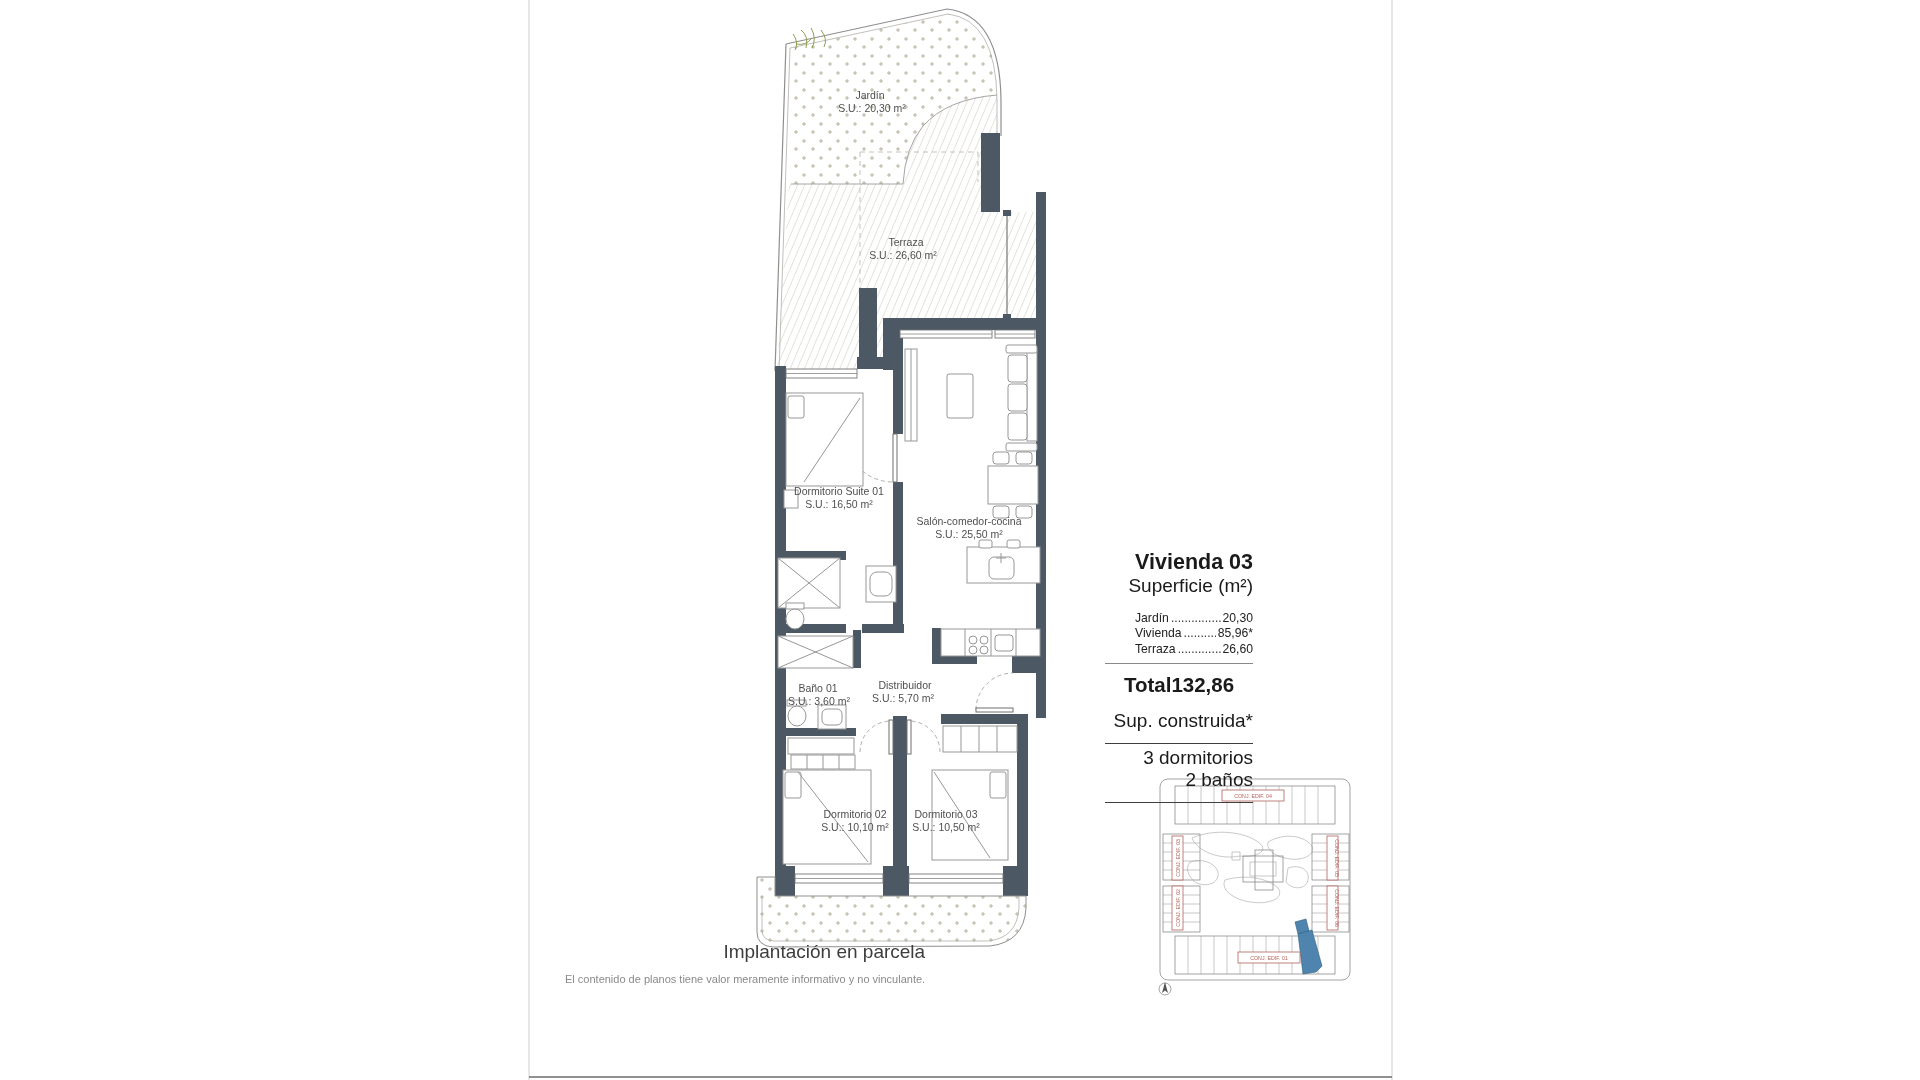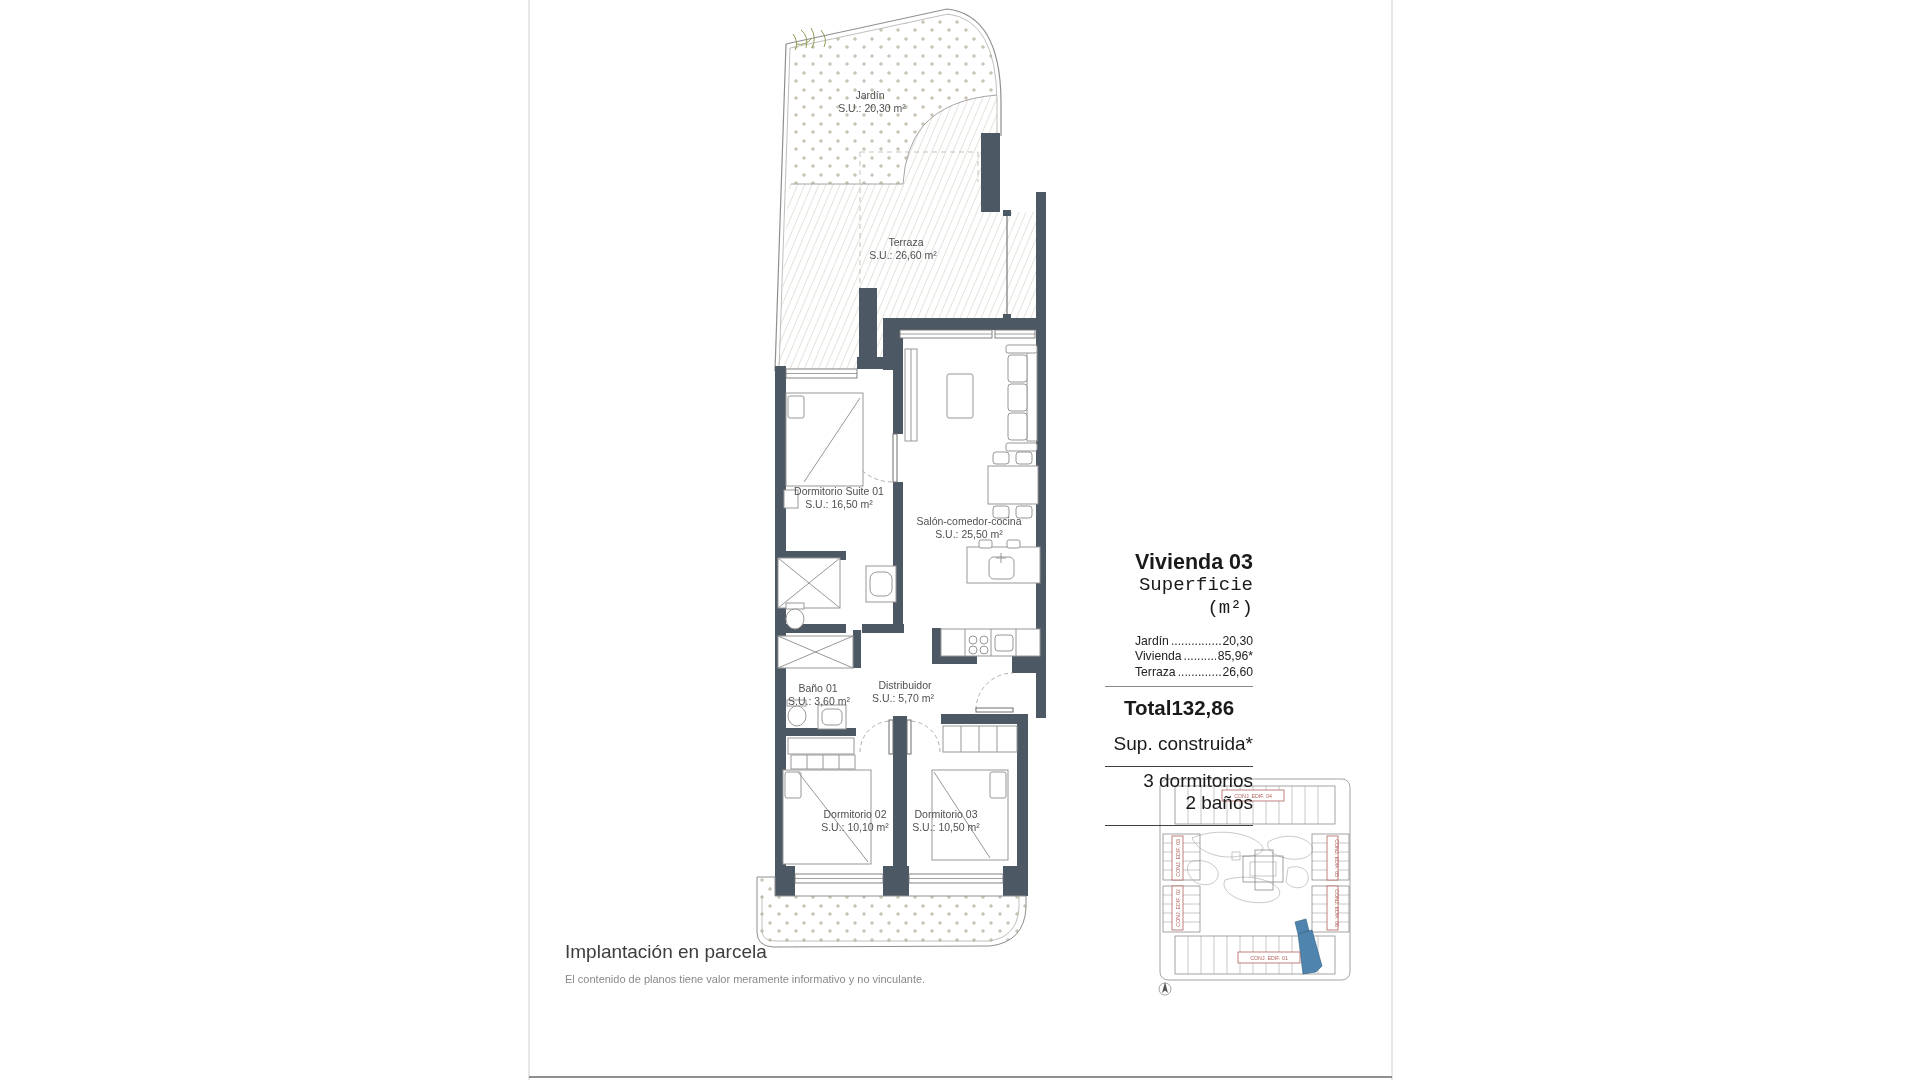--- a/index.html
+++ b/index.html
@@ -24,35 +24,35 @@
 
   
   .map{stroke:#7d7d7d;stroke-width:.7;fill:none;}
   .map2{stroke:#9c9c9c;stroke-width:.55;fill:none;}
   .edif-box{fill:#fff;stroke:#b2635c;stroke-width:.8;}
   .edif-t{font-size:5.3px;fill:#b2635c;text-anchor:middle;}
 
   
   .panel{position:absolute;top:550px;right:572px;width:148px;color:#1a1a1a;}
   .p-title{font-size:21.5px;font-weight:bold;text-align:right;line-height:24px;}
-  .p-sub{font-size:19px;text-align:right;line-height:23px;font-family:Liberation Mono, monospace;}
+  .p-sub{font-size:19px;text-align:right;line-height:23px;}
   .p-rows{margin-top:14px;margin-left:auto;width:118px;}
   .p-row{display:flex;align-items:baseline;font-size:12.2px;line-height:15.3px;color:#222;}
   .p-lbl{white-space:nowrap;}
   .p-dots{flex:1;overflow:hidden;white-space:nowrap;margin:0 2px;color:#333;}
   .p-val{white-space:nowrap;text-align:left;}
   .p-sep{margin-top:6px;border-top:1px solid #888;width:100%;}
   .p-total{display:flex;justify-content:center;align-items:baseline;margin-top:9px;font-size:20.5px;font-weight:bold;}
   .p-note{font-size:19px;text-align:right;line-height:20px;margin-top:2px;}
   .p-first{margin-top:14px;}
   .p-u{border-bottom:1.6px solid #3f3f3f;padding-bottom:12px;margin-bottom:4px;}
 
   
   .footer{position:absolute;left:565px;top:941px;}
-  .f-title{font-size:19px;color:#3d3d3d;}
+  .f-title{font-size:19px;color:#3d3d3d;text-align:right;}
   .f-disc{font-size:11px;color:#8a8a8a;margin-top:10px;}
 </style>
 </head>
 <body>
 
 <div class="page">
 
 <svg width="1920" height="1080" viewBox="0 0 1920 1080">
   <defs>
     <pattern id="hatch" patternUnits="userSpaceOnUse" width="6.5" height="6.5" patternTransform="rotate(23)">

